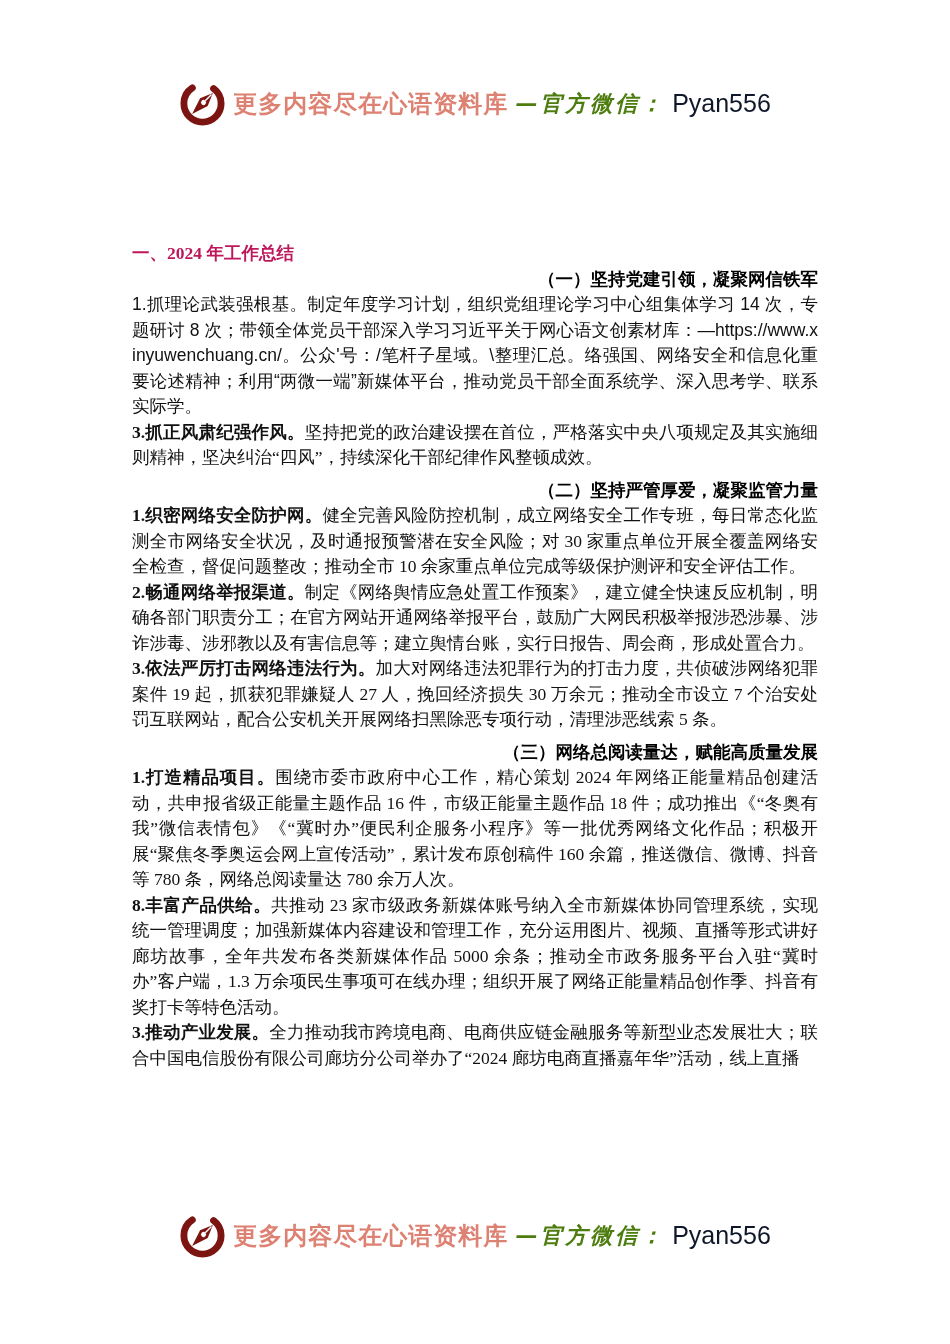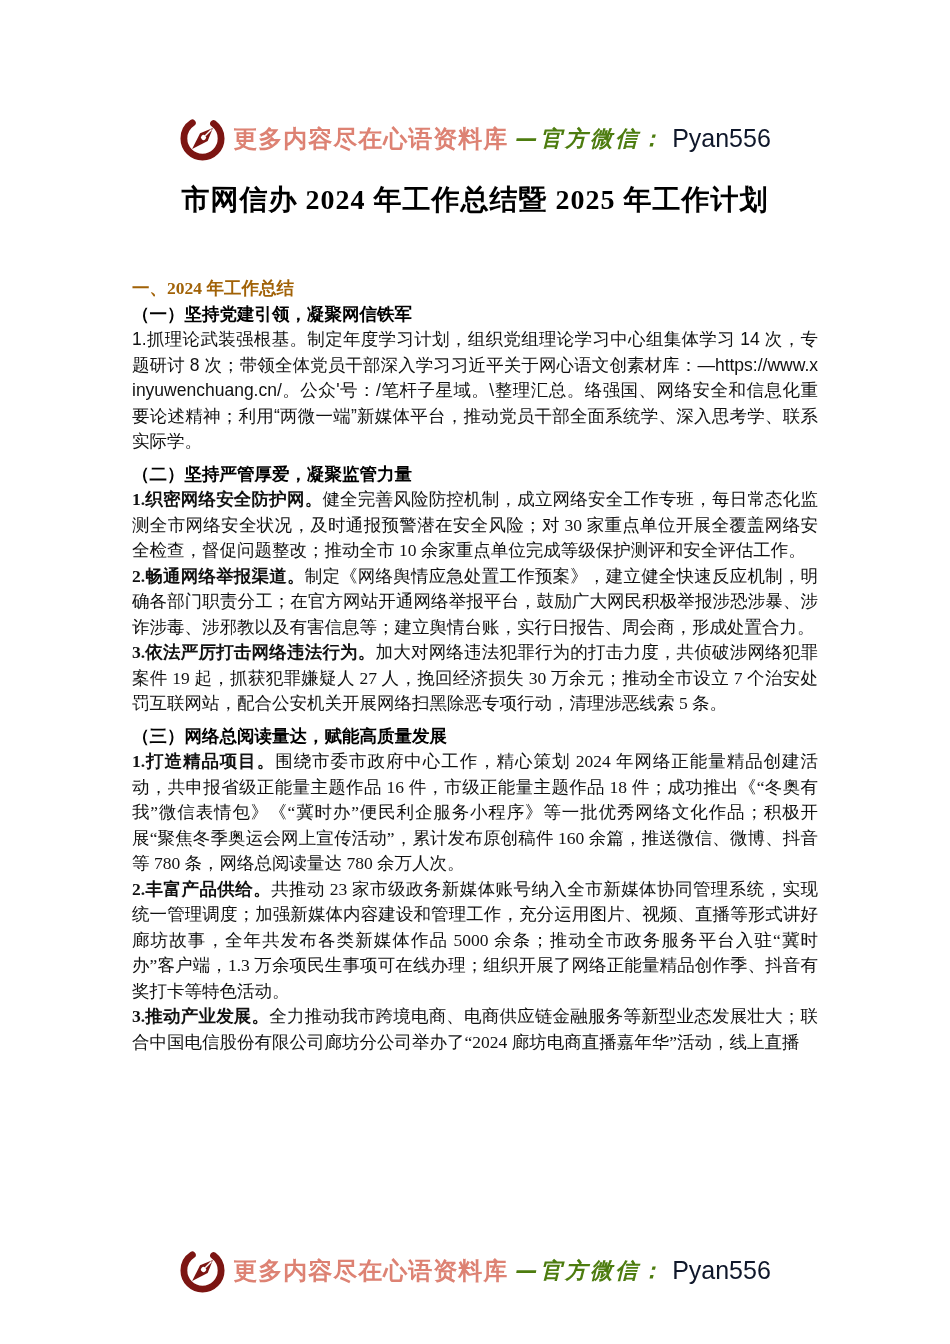--- a/index.html
+++ b/index.html
@@ -4,21 +4,20 @@
 <style>
   html, body { margin: 0; padding: 0; background: #ffffff; }
   .page {
     position: relative;
     width: 950px;
     height: 1304px;
     background: #ffffff;
     overflow: hidden;
     font-family: "Liberation Serif", serif;
     color: #111111;
-    margin-top: 35px;
   }
 
   
   .watermark {
     position: absolute;
     left: 0;
     width: 100%;
     display: flex;
     align-items: center;
     justify-content: center;
@@ -71,22 +70,22 @@
     width: 686px;
     font-size: 17.5px;
     line-height: 25.5px;
   }
   .doc-body p, .doc-body h2, .doc-body h3 {
     margin: 0;
     padding: 0;
     font-size: 17.5px;
     line-height: 25.5px;
   }
-  .h-num  { font-weight: bold; color: #a16207; }
-  .h-sub  { font-weight: bold; color: #000; }
+  .h-num  { font-weight: bold; color: #be185d; }
+  .h-sub  { font-weight: bold; color: #000; text-align: right; }
   .h-sub.spaced { margin-top: 7px; }
   .para {
     text-align: justify;
     text-align-last: left;
     word-break: break-all;
     overflow-wrap: anywhere;
   }
   .para.sans { font-family: "Liberation Sans", sans-serif; }
   .para .lead { font-weight: bold; }
 </style>
@@ -104,45 +103,45 @@
         <line x1="24" y1="28" x2="24" y2="37" stroke="#ffffff" stroke-width="1.4"></line>
       </g>
       <circle cx="8" cy="34" r="1.4" fill="#7c1512"></circle>
       <circle cx="39" cy="11" r="1.2" fill="#7c1512"></circle>
     </svg>
     <span class="wm-main">更多内容尽在心语资料库</span>
       <span class="wm-script">—官方微信：</span>
       <span class="wm-id">Pyan556</span>
   </div>
 
-  <h1 class="doc-title">市网信办 2024 年工作总结暨 2025 年工作计划</h1>
 
   <div class="doc-body">
 
     <h2 class="h-num">一、2024 年工作总结</h2>
 
     <h3 class="h-sub">（一）坚持党建引领，凝聚网信铁军</h3>
 
     <p class="para sans"><span>1.抓理论武装强根基。制定年度学习计划，组织党组理论学习中心组集体学习 14 次，专题研讨 8 次；带领全体党员干部深入学习习近平关于网心语文创素材库：—https://www.xinyuwenchuang.cn/。公众'号：/笔杆子星域。\整理汇总。络强国、网络安全和信息化重要论述精神；利用“两微一端”新媒体平台，推动党员干部全面系统学、深入思考学、联系实际学。</span></p>
 
 
+    <p class="para serif"><b class="lead">3.抓正风肃纪强作风。</b><span>坚持把党的政治建设摆在首位，严格落实中央八项规定及其实施细则精神，坚决纠治“四风”，持续深化干部纪律作风整顿成效。</span></p>
 
     <h3 class="h-sub spaced">（二）坚持严管厚爱，凝聚监管力量</h3>
 
     <p class="para serif"><b class="lead">1.织密网络安全防护网。</b><span>健全完善风险防控机制，成立网络安全工作专班，每日常态化监测全市网络安全状况，及时通报预警潜在安全风险；对 30 家重点单位开展全覆盖网络安全检查，督促问题整改；推动全市 10 余家重点单位完成等级保护测评和安全评估工作。</span></p>
 
     <p class="para serif"><b class="lead">2.畅通网络举报渠道。</b><span>制定《网络舆情应急处置工作预案》，建立健全快速反应机制，明确各部门职责分工；在官方网站开通网络举报平台，鼓励广大网民积极举报涉恐涉暴、涉诈涉毒、涉邪教以及有害信息等；建立舆情台账，实行日报告、周会商，形成处置合力。</span></p>
 
     <p class="para serif"><b class="lead">3.依法严厉打击网络违法行为。</b><span>加大对网络违法犯罪行为的打击力度，共侦破涉网络犯罪案件 19 起，抓获犯罪嫌疑人 27 人，挽回经济损失 30 万余元；推动全市设立 7 个治安处罚互联网站，配合公安机关开展网络扫黑除恶专项行动，清理涉恶线索 5 条。</span></p>
 
     <h3 class="h-sub spaced">（三）网络总阅读量达，赋能高质量发展</h3>
 
     <p class="para serif"><b class="lead">1.打造精品项目。</b><span>围绕市委市政府中心工作，精心策划 2024 年网络正能量精品创建活动，共申报省级正能量主题作品 16 件，市级正能量主题作品 18 件；成功推出《“冬奥有我”微信表情包》《“冀时办”便民利企服务小程序》等一批优秀网络文化作品；积极开展“聚焦冬季奥运会网上宣传活动”，累计发布原创稿件 160 余篇，推送微信、微博、抖音等 780 条，网络总阅读量达 780 余万人次。</span></p>
 
-    <p class="para serif"><b class="lead">2.丰富产品供给。</b><span>共推动 23 家市级政务新媒体账号纳入全市新媒体协同管理系统，实现统一管理调度；加强新媒体内容建设和管理工作，充分运用图片、视频、直播等形式讲好廊坊故事，全年共发布各类新媒体作品 5000 余条；推动全市政务服务平台入驻“冀时办”客户端，1.3 万余项民生事项可在线办理；组织开展了网络正能量精品创作季、抖音有奖打卡等特色活动。</span></p>
+    <p class="para serif"><b class="lead">8.丰富产品供给。</b><span>共推动 23 家市级政务新媒体账号纳入全市新媒体协同管理系统，实现统一管理调度；加强新媒体内容建设和管理工作，充分运用图片、视频、直播等形式讲好廊坊故事，全年共发布各类新媒体作品 5000 余条；推动全市政务服务平台入驻“冀时办”客户端，1.3 万余项民生事项可在线办理；组织开展了网络正能量精品创作季、抖音有奖打卡等特色活动。</span></p>
 
     <p class="para serif"><b class="lead">3.推动产业发展。</b><span>全力推动我市跨境电商、电商供应链金融服务等新型业态发展壮大；联合中国电信股份有限公司廊坊分公司举办了“2024 廊坊电商直播嘉年华”活动，线上直播</span></p>
 
   </div>
 
   <div class="watermark footer">
     <svg class="wm-logo" viewBox="0 0 48 48" aria-hidden="true">
       <circle cx="24" cy="24" r="19" fill="none" stroke="#7c1512" stroke-width="7" stroke-dasharray="96 23" stroke-dashoffset="18" stroke-linecap="round"></circle>
       <g transform="rotate(225 24 24)">
         <path d="M24 9 L29.5 26 L24 39 L18.5 26 Z" fill="#7c1512"></path>

